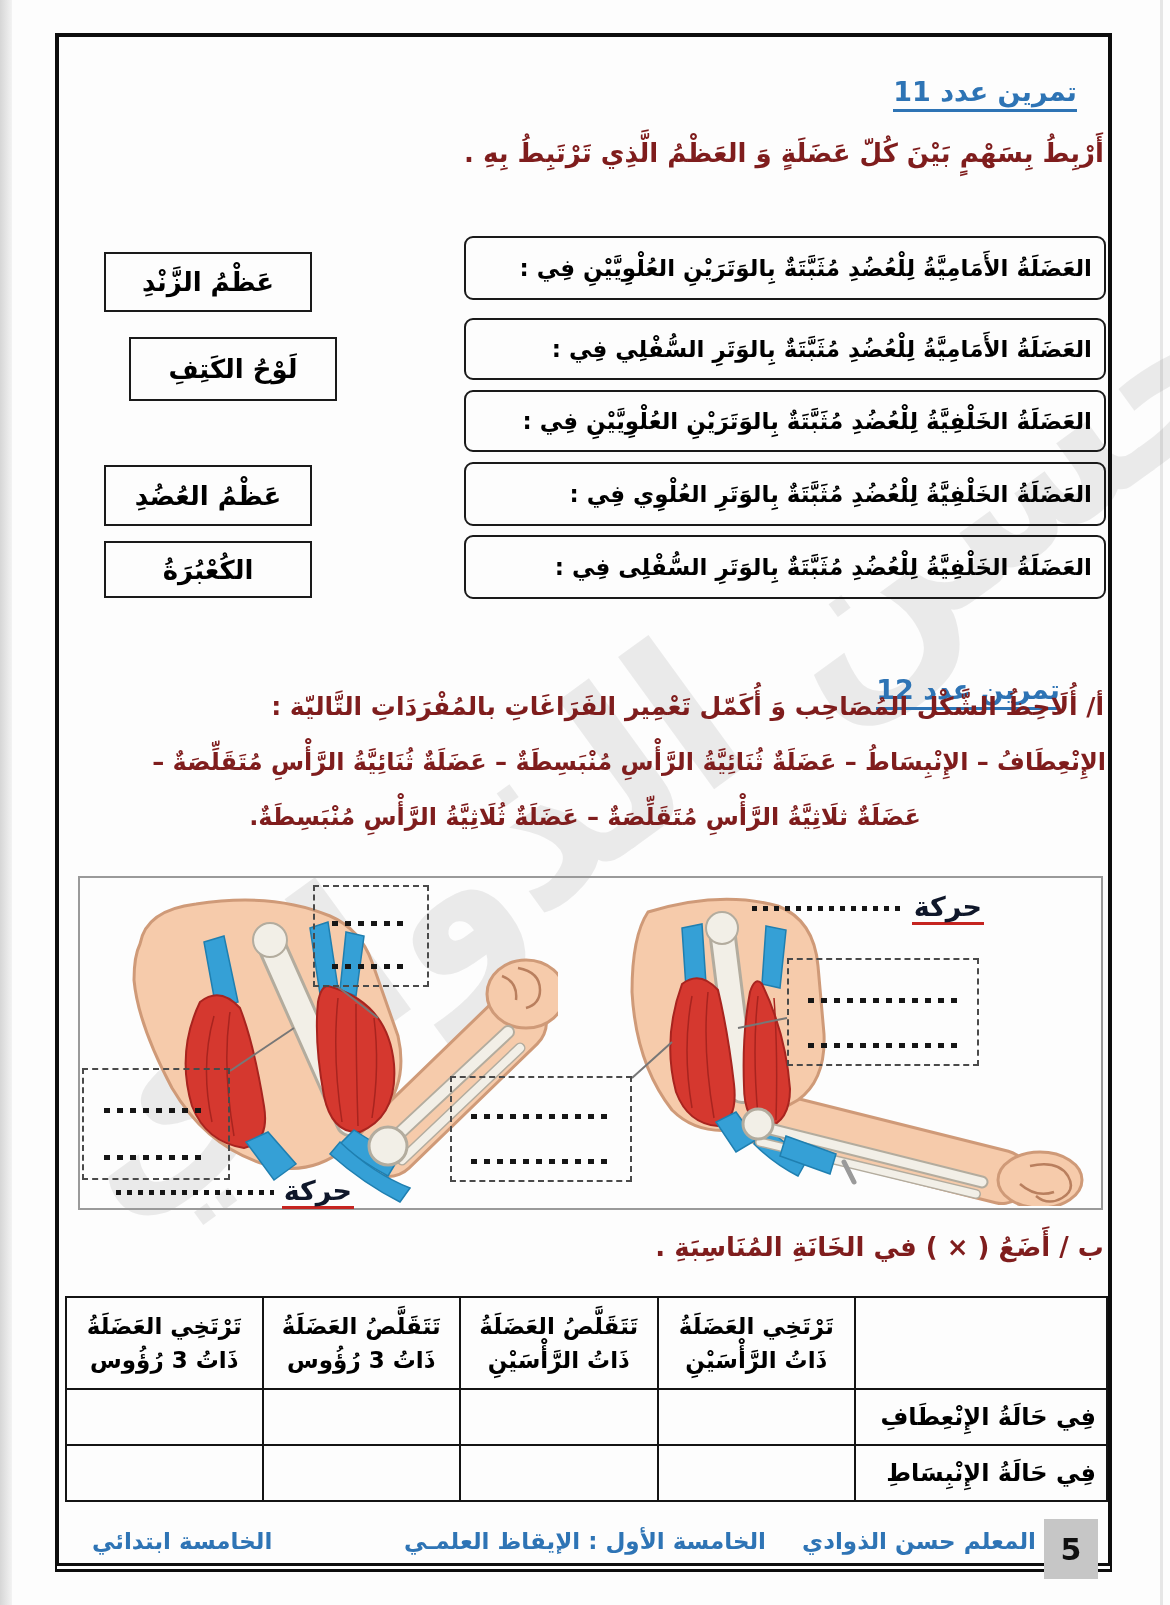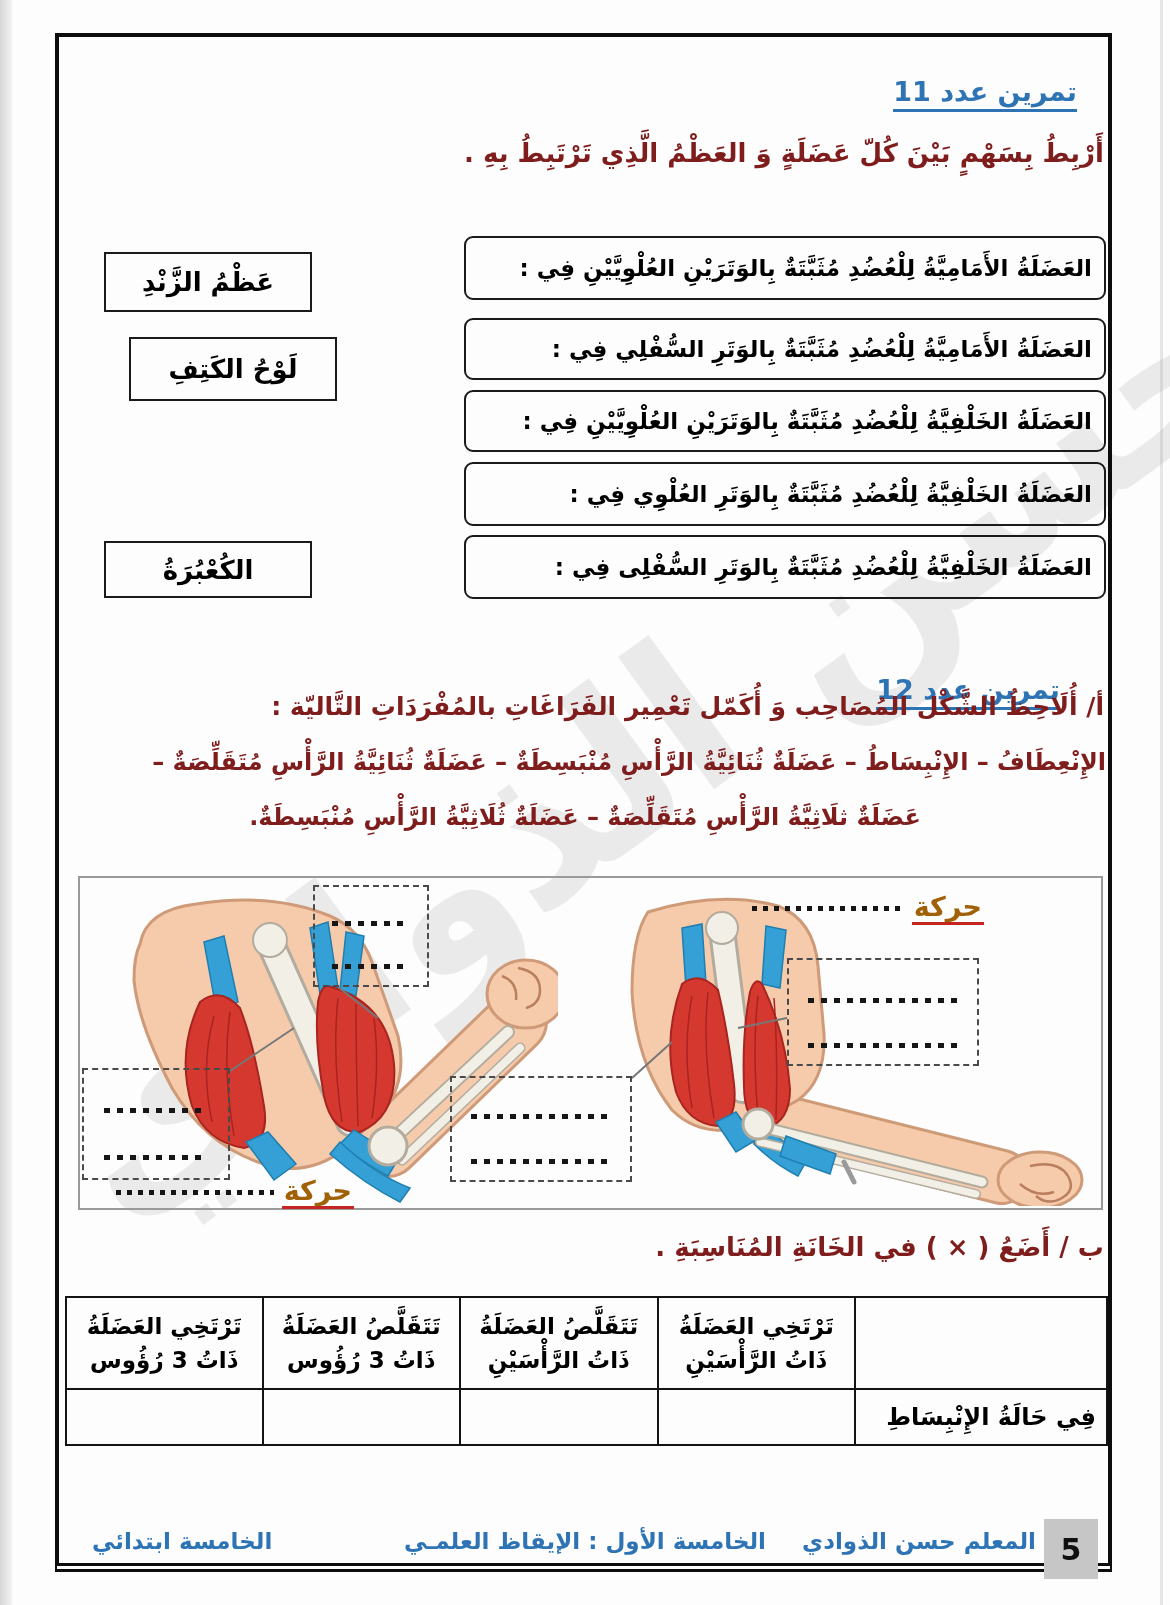--- a/index.html
+++ b/index.html
@@ -21,21 +21,21 @@
   .match-box{position:absolute;box-sizing:border-box;border:2px solid #1a1a1a;background:transparent;
              display:flex;align-items:center;z-index:2;}
   .muscle-box{justify-content:flex-start;direction:rtl;padding:0 12px;font-weight:bold;font-size:23px;
               white-space:nowrap;border-radius:9px;}
   .bone-box{justify-content:center;direction:rtl;font-weight:bold;font-size:26px;}
   .figure{position:absolute;left:78px;top:876px;width:1025px;height:334px;box-sizing:border-box;
           border:2px solid #9a9a9a;z-index:2;background:transparent;}
   .dashed-box{position:absolute;box-sizing:border-box;border:2px dashed #4a4a4a;background:transparent;}
   .blank-line{height:5px;background-image:repeating-linear-gradient(90deg,#161616 0 6px,transparent 6px 13px);}
   .mv{position:absolute;display:flex;align-items:center;gap:8px;direction:ltr;}
-  .mv-word{color:#a16207;font-weight:bold;font-size:27px;border-bottom:3px solid #c52420;
+  .mv-word{color:#0f172a;font-weight:bold;font-size:27px;border-bottom:3px solid #c52420;
            line-height:1.1;padding:0 2px;}
   .mv-dots{height:5px;background-image:repeating-linear-gradient(90deg,#161616 0 5px,transparent 5px 11px);}
   table.grid{position:absolute;left:65px;top:1296px;width:1043px;border-collapse:collapse;direction:rtl;
              z-index:2;}
   table.grid td,table.grid th{border:2.5px solid #141414;box-sizing:border-box;background:transparent;}
   table.grid th{font-size:23px;font-weight:bold;white-space:pre-line;text-align:center;height:92px;
                 line-height:1.5;}
   td.row-label{font-size:24px;font-weight:bold;text-align:right;padding:0 10px;height:56px;
                white-space:nowrap;}
   td.blank-cell{height:56px;}
@@ -71,20 +71,23 @@
   </div>
   <div class="match-box muscle-box" style="left:464px;top:535px;width:642px;height:64px;">
     <span>العَضَلَةُ الخَلْفِيَّةُ لِلْعُضُدِ مُثَبَّتَةٌ بِالوَتَرِ السُّفْلِى فِي :</span>
   </div>
 
   <div class="match-box bone-box" style="left:104px;top:252px;width:208px;height:60px;">
     <span>عَظْمُ الزَّنْدِ</span>
   </div>
   <div class="match-box bone-box" style="left:104px;top:337px;width:208px;height:64px;margin-left:25px;">
     <span>لَوْحُ الكَتِفِ</span>
+  </div>
+  <div class="match-box bone-box" style="left:104px;top:465px;width:208px;height:61px;">
+    <span>عَظْمُ العُضُدِ</span>
   </div>
   <div class="match-box bone-box" style="left:104px;top:541px;width:208px;height:57px;">
     <span>الكُعْبُرَةُ</span>
   </div>
 
   <div class="layer ex-title rtl" style="top:638px;right:110px;margin-top:36px;">تمرين عدد 12</div>
   <div class="layer body-text rtl" style="top:692px;right:66px;">أ/ أُلَاحِظُ الشَّكْل المُصَاحِب وَ أُكَمّل تَعْمِير الفَرَاغَاتِ بالمُفْرَدَاتِ التَّاليّة :</div>
   <div class="layer body-text rtl" style="top:748px;right:64px;font-size:24px;">الإِنْعِطَافُ –  الإِنْبِسَاطُ – عَضَلَةٌ ثُنَائِيَّةُ الرَّأْسِ مُنْبَسِطَةٌ – عَضَلَةٌ ثُنَائِيَّةُ الرَّأْسِ مُتَقَلِّصَةٌ –</div>
   <div class="layer body-text" style="top:803px;left:0;width:1170px;text-align:center;font-size:24px;direction:rtl;">عَضَلَةٌ ثلَاثِيَّةُ الرَّأْسِ مُتَقَلِّصَةٌ – عَضَلَةٌ ثُلَاثِيَّةُ الرَّأْسِ مُنْبَسِطَةٌ.</div>
 
@@ -213,20 +216,27 @@
       <th>تَرْتَخِي العَضَلَةُ
 ذَاتُ الرَّأْسَيْنِ</th>
       <th>تَتَقَلَّصُ العَضَلَةُ
 ذَاتُ الرَّأْسَيْنِ</th>
       <th>تَتَقَلَّصُ العَضَلَةُ
 ذَاتُ 3 رُؤُوس</th>
       <th>تَرْتَخِي العَضَلَةُ
 ذَاتُ 3 رُؤُوس</th>
     </tr>
     <tr>
+      <td class="row-label">فِي حَالَةُ الإِنْعِطَافِ</td>
+      <td class="blank-cell"></td>
+      <td class="blank-cell"></td>
+      <td class="blank-cell"></td>
+      <td class="blank-cell"></td>
+    </tr>
+    <tr>
       <td class="row-label">فِي حَالَةُ الإِنْبِسَاطِ</td>
       <td class="blank-cell"></td>
       <td class="blank-cell"></td>
       <td class="blank-cell"></td>
       <td class="blank-cell"></td>
     </tr>
   </tbody>
     </table>
 
   <div class="footer-text" style="top:1528px;right:134px;">المعلم حسن الذوادي</div>

